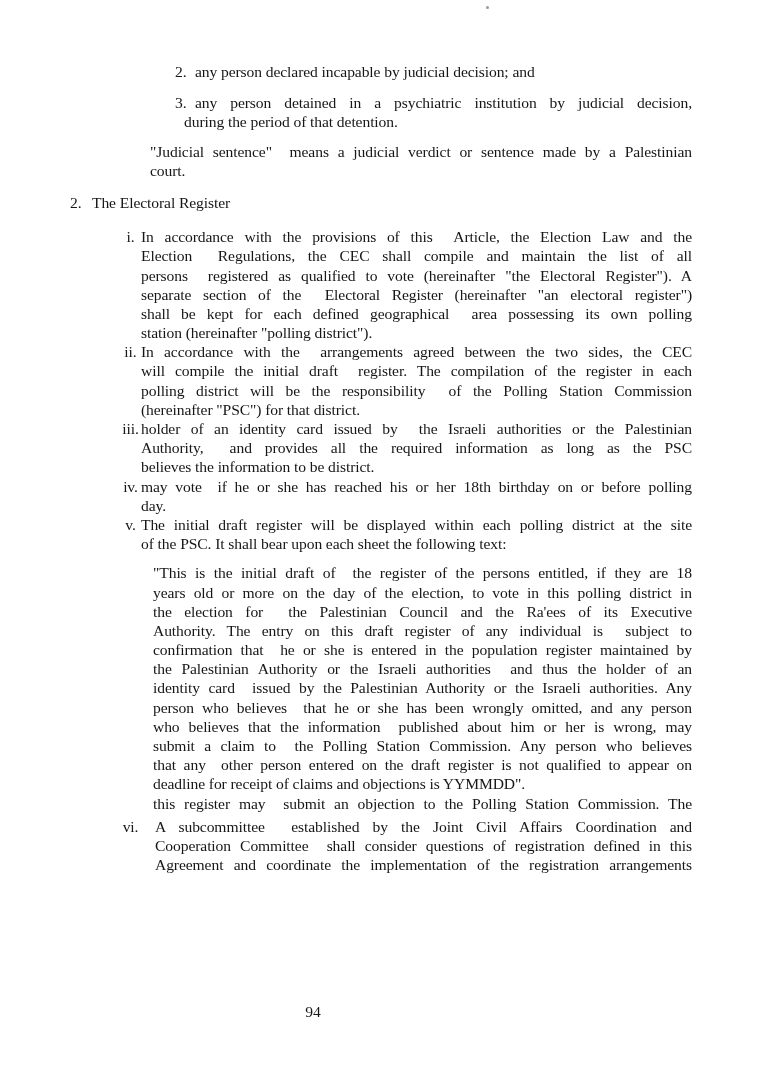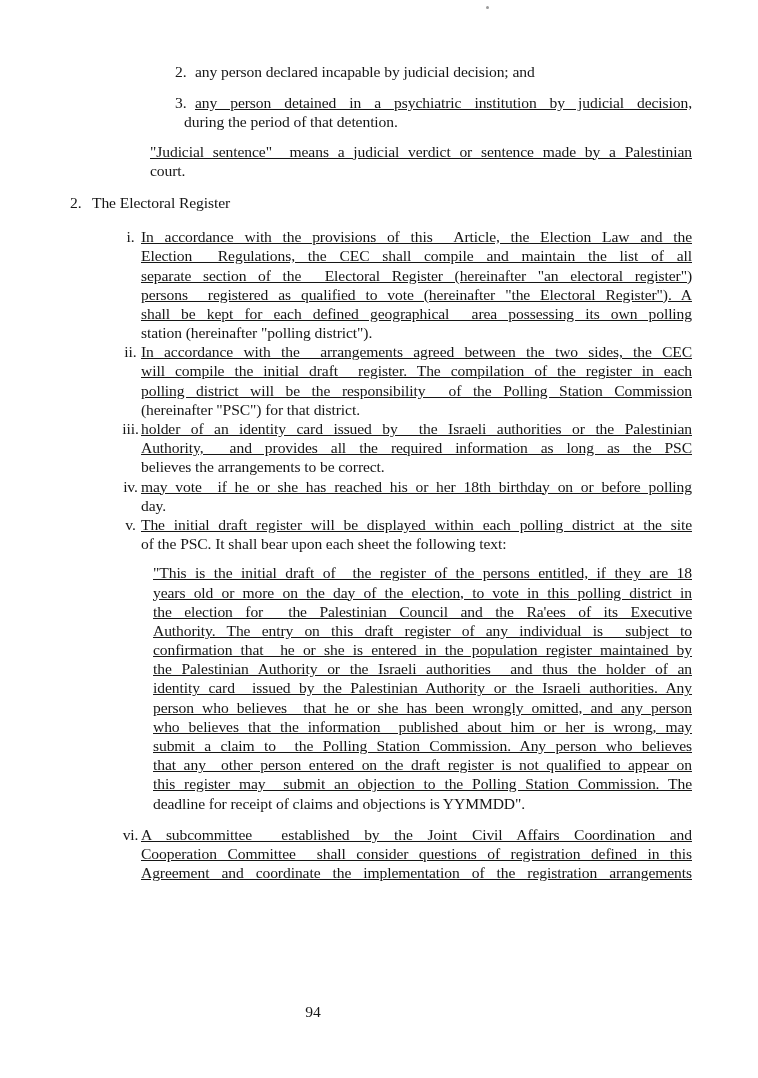--- a/index.html
+++ b/index.html
@@ -14,21 +14,21 @@
     line-height: 19.2px;
     color: #161616;
     letter-spacing: -0.1px;
     box-sizing: border-box;
     padding-top: 62px;
   }
   .row { display: flex; align-items: flex-start; }
   .marker { flex: none; }
   .text { flex: 1; min-width: 0; }
   .ln { max-height: 19.2px; overflow: hidden; }
-  .ln.j { text-align: justify; text-align-last: justify; text-justify: inter-word; text-decoration: underline; }
+  .ln.j { text-align: justify; text-align-last: justify; text-justify: inter-word; }
 
   
   .sub-item { margin-left: 175px; width: 517px; }
   .sub-item .marker { width: 20px; }
   .sub-item.s3 .ln + .ln { margin-left: -11px; }
   .sub-item + .sub-item { margin-top: 12px; }
 
   
   .jud-para { margin-left: 150px; width: 542px; margin-top: 10px; }
 
@@ -36,21 +36,21 @@
   .section-head { margin-left: 70px; margin-top: 13px; }
   .section-head .marker { width: 22px; }
 
   
   .roman-item { margin-left: 120px; width: 572px; margin-top: 0; }
   .roman-item .marker { width: 21px; text-align: center; }
   .roman-item.first { margin-top: 15px; }
 
   
   .quote-block { margin-left: 153px; width: 539px; margin-top: 10px; }
-  .after-quote { margin-top: 12px; }
+  .after-quote { margin-top: 4px; gap: 14px; }
 
   
   .page-number {
     position: absolute;
     top: 1002px;
     left: 0;
     width: 626px;
     text-align: center;
     letter-spacing: 0;
   }
@@ -95,43 +95,43 @@
   <div class="row section-head">
     <div class="marker">2.</div>
     <div class="text">The Electoral Register</div>
   </div>
 
   <div class="row roman-item first">
     <div class="marker">i.</div>
     <div class="text">
         <div class="ln j">In accordance with the provisions of this&nbsp; Article, the Election Law and the</div>
         <div class="ln j">Election&nbsp; Regulations, the CEC shall compile and maintain the list of all</div>
+        <div class="ln j">persons&nbsp; registered as qualified to vote (hereinafter "the Electoral Register"). A</div>
         <div class="ln j">separate section of the&nbsp; Electoral Register (hereinafter "an electoral register")</div>
-        <div class="ln j">persons&nbsp; registered as qualified to vote (hereinafter "the Electoral Register"). A</div>
         <div class="ln j">shall be kept for each defined geographical&nbsp; area possessing its own polling</div>
         <div class="ln">station (hereinafter "polling district").</div>
       </div>
   </div>
 
   <div class="row roman-item">
     <div class="marker">ii.</div>
     <div class="text">
         <div class="ln j">In accordance with the&nbsp; arrangements agreed between the two sides, the CEC</div>
         <div class="ln j">will compile the initial draft&nbsp; register. The compilation of the register in each</div>
         <div class="ln j">polling district will be the responsibility&nbsp; of the Polling Station Commission</div>
         <div class="ln">(hereinafter "PSC") for that district.</div>
       </div>
   </div>
 
   <div class="row roman-item">
     <div class="marker">iii.</div>
     <div class="text">
         <div class="ln j">holder of an identity card issued by&nbsp; the Israeli authorities or the Palestinian</div>
         <div class="ln j">Authority,&nbsp; and provides all the required information as long as the PSC</div>
-        <div class="ln">believes the arrangements to be correct.</div>
+        <div class="ln">believes the information to be district.</div>
       </div>
   </div>
 
   <div class="row roman-item">
     <div class="marker">iv.</div>
     <div class="text">
         <div class="ln j">may vote&nbsp; if he or she has reached his or her 18th birthday on or before polling</div>
         <div class="ln">day.</div>
       </div>
   </div>
@@ -149,22 +149,22 @@
       <div class="ln j">years old or more on the day of the election, to vote in this polling district in</div>
       <div class="ln j">the election for&nbsp; the Palestinian Council and the Ra'ees of its Executive</div>
       <div class="ln j">Authority. The entry on this draft register of any individual is&nbsp; subject to</div>
       <div class="ln j">confirmation that&nbsp; he or she is entered in the population register maintained by</div>
       <div class="ln j">the Palestinian Authority or the Israeli authorities&nbsp; and thus the holder of an</div>
       <div class="ln j">identity card&nbsp; issued by the Palestinian Authority or the Israeli authorities. Any</div>
       <div class="ln j">person who believes&nbsp; that he or she has been wrongly omitted, and any person</div>
       <div class="ln j">who believes that the information&nbsp; published about him or her is wrong, may</div>
       <div class="ln j">submit a claim to&nbsp; the Polling Station Commission. Any person who believes</div>
       <div class="ln j">that any&nbsp; other person entered on the draft register is not qualified to appear on</div>
+      <div class="ln">deadline for receipt of claims and objections is YYMMDD".</div>
       <div class="ln j">this register may&nbsp; submit an objection to the Polling Station Commission. The</div>
-      <div class="ln">deadline for receipt of claims and objections is YYMMDD".</div>
     </div>
 
   <div class="row roman-item after-quote">
     <div class="marker">vi.</div>
     <div class="text">
         <div class="ln j">A subcommittee&nbsp; established by the Joint Civil Affairs Coordination and</div>
         <div class="ln j">Cooperation Committee&nbsp; shall consider questions of registration defined in this</div>
         <div class="ln j">Agreement and coordinate the implementation of the registration arrangements</div>
       </div>
   </div>

